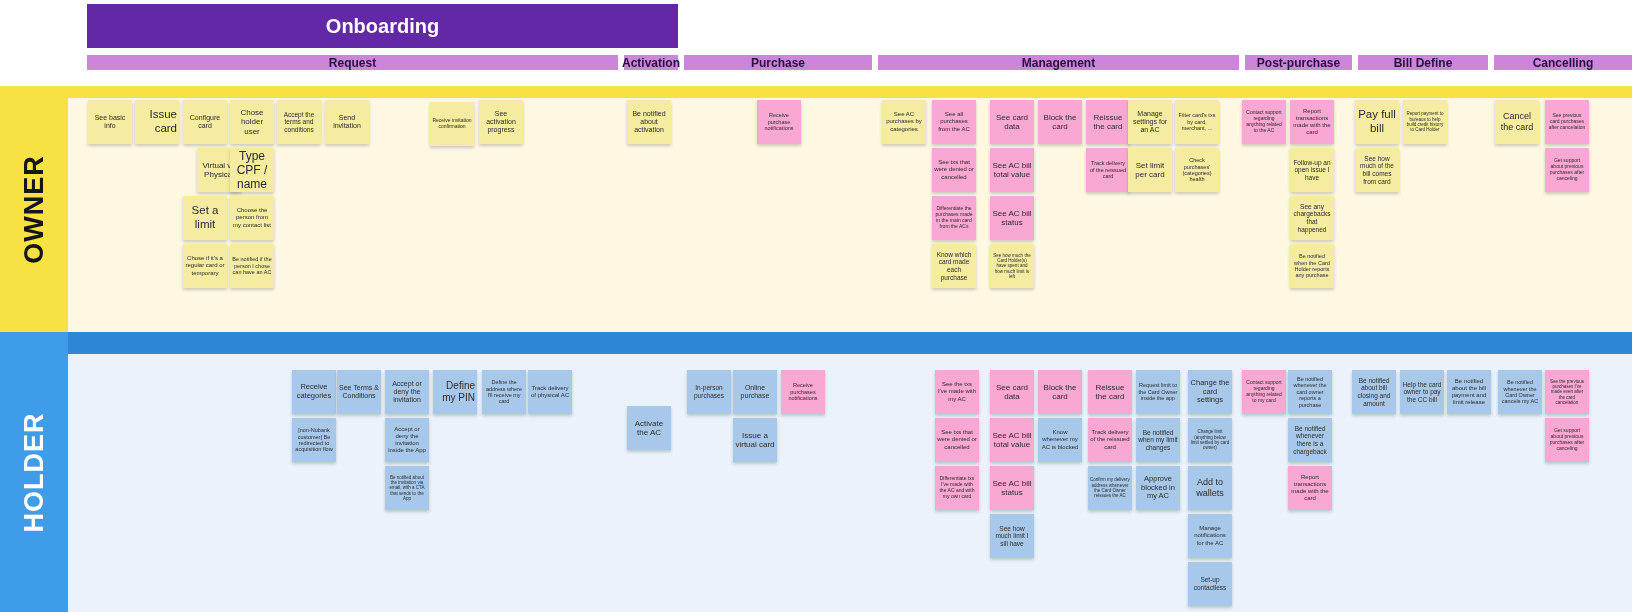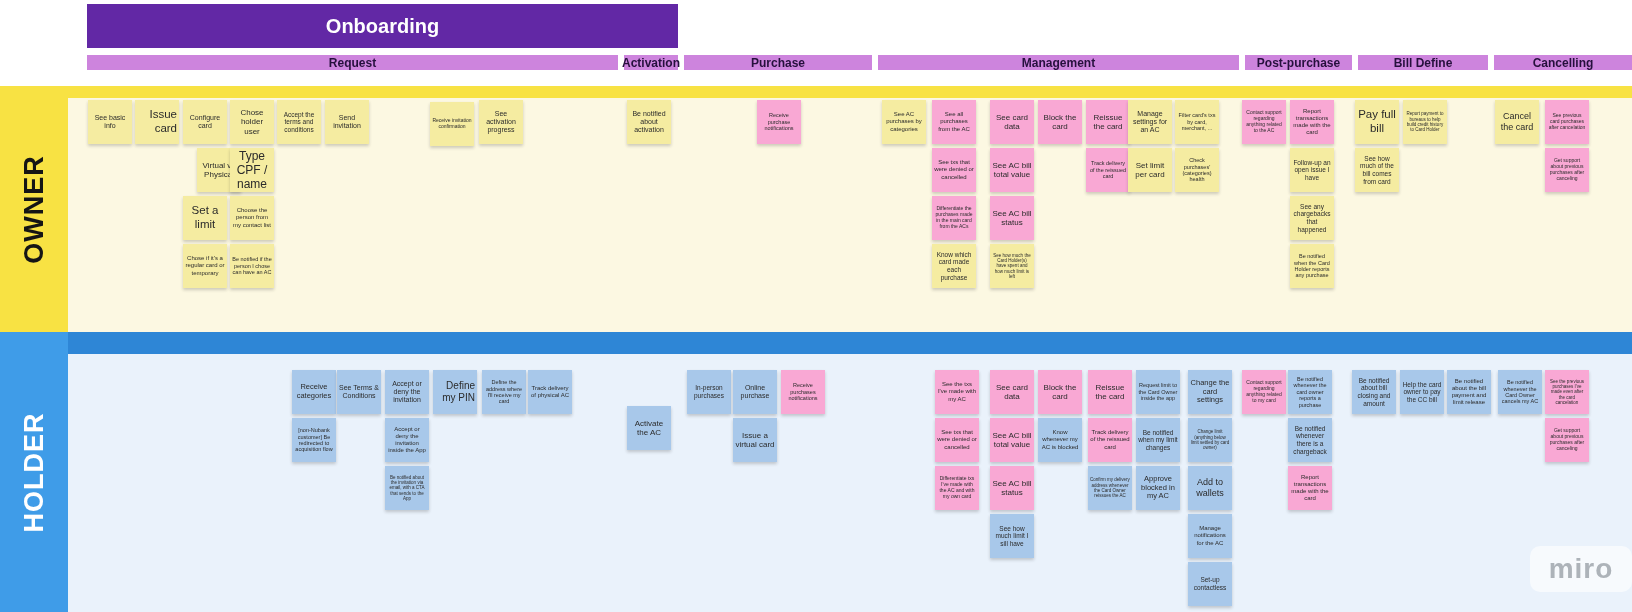--- a/index.html
+++ b/index.html
@@ -135,16 +135,13 @@
     <div class="note c-p" style="left: 1242px; top: 370px; font-size: 5px;">Contact support regarding anything related to my card</div>
     <div class="note c-b" style="left: 1288px; top: 370px; font-size: 5.5px;">Be notified whenever the card owner reports a purchase</div>
     <div class="note c-b" style="left: 1288px; top: 418px; font-size: 6.5px;">Be notified whenever there is a chargeback</div>
     <div class="note c-p" style="left: 1288px; top: 466px; font-size: 6px;">Report transactions made with the card</div>
     <div class="note c-b" style="left: 1352px; top: 370px; font-size: 6.5px;">Be notified about bill closing and amount</div>
     <div class="note c-b" style="left: 1400px; top: 370px; font-size: 6.5px;">Help the card owner to pay the CC bill</div>
     <div class="note c-b" style="left: 1447px; top: 370px; font-size: 6px;">Be notified about the bill payment and limit release</div>
     <div class="note c-b" style="left: 1498px; top: 370px; font-size: 5.5px;">Be notified whenever the Card Owner cancels my AC</div>
     <div class="note c-p" style="left: 1545px; top: 370px; font-size: 4.5px;">See the previous purchases I've made even after the card cancelation</div>
     <div class="note c-p" style="left: 1545px; top: 418px; font-size: 5px;">Get support about previous purchases after canceling</div>
-    <div id="watermark">
-    <span>miro</span>
-  </div>
 </div>
 
 </body></html>

